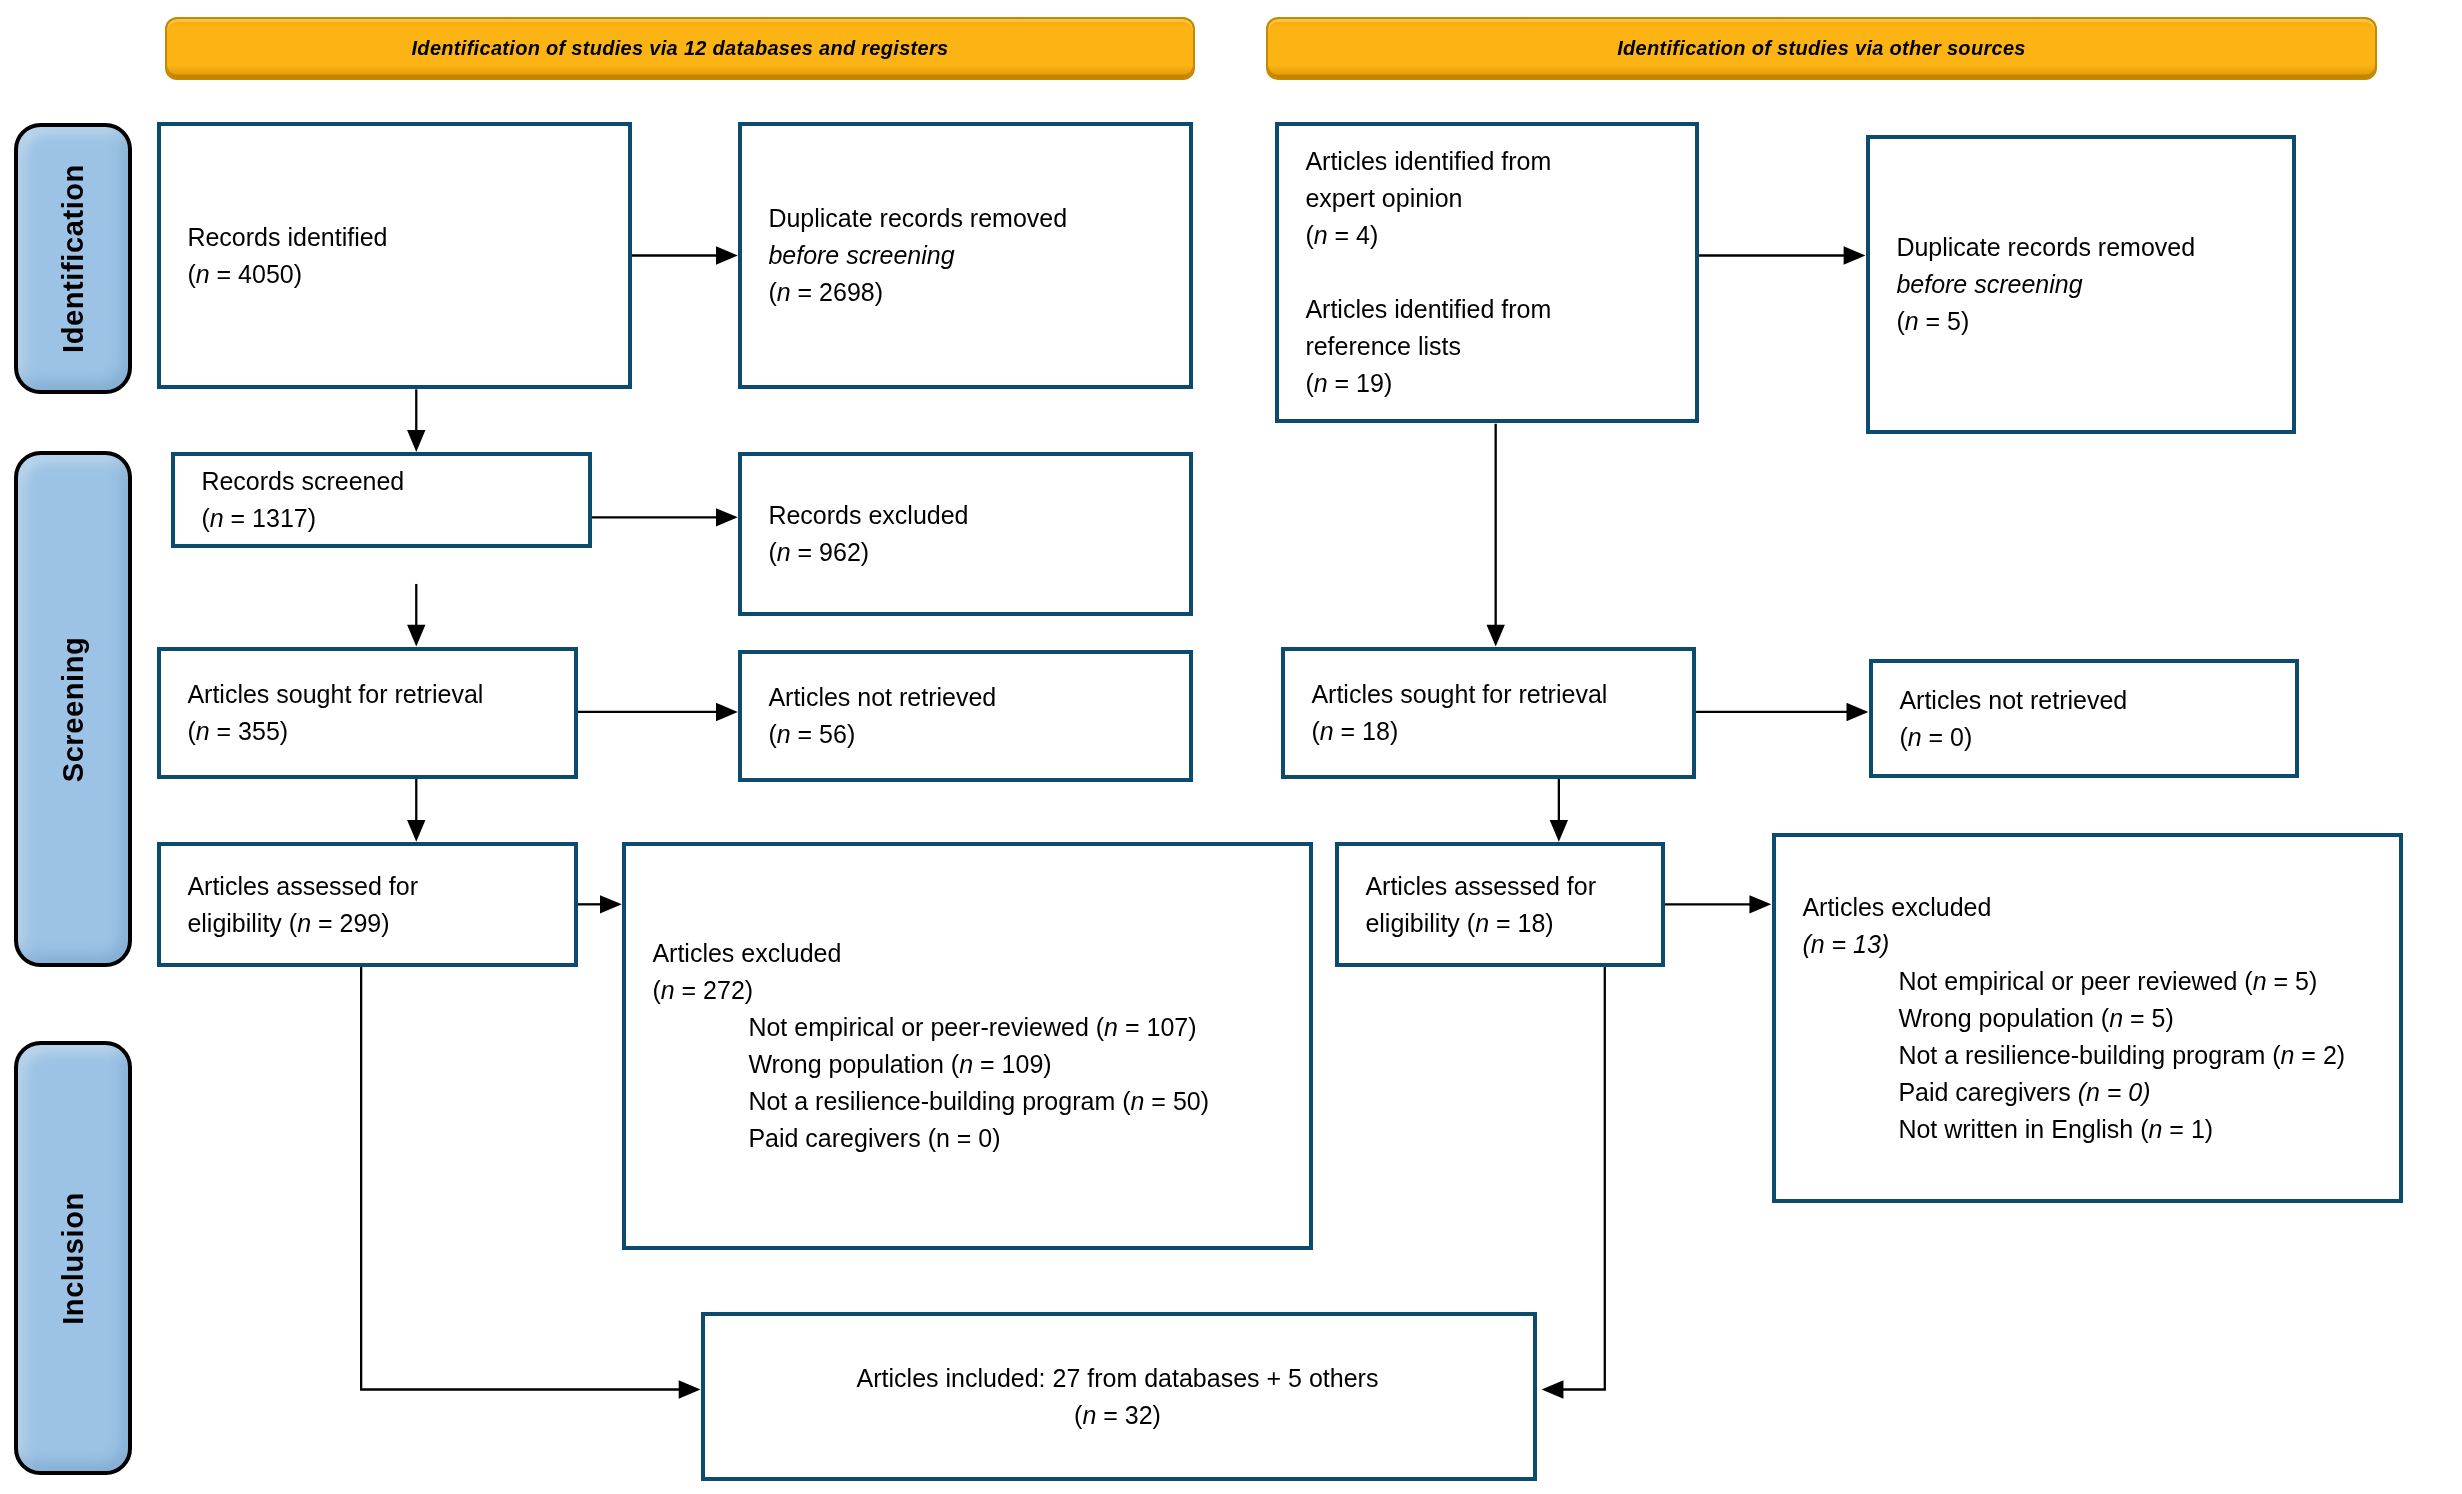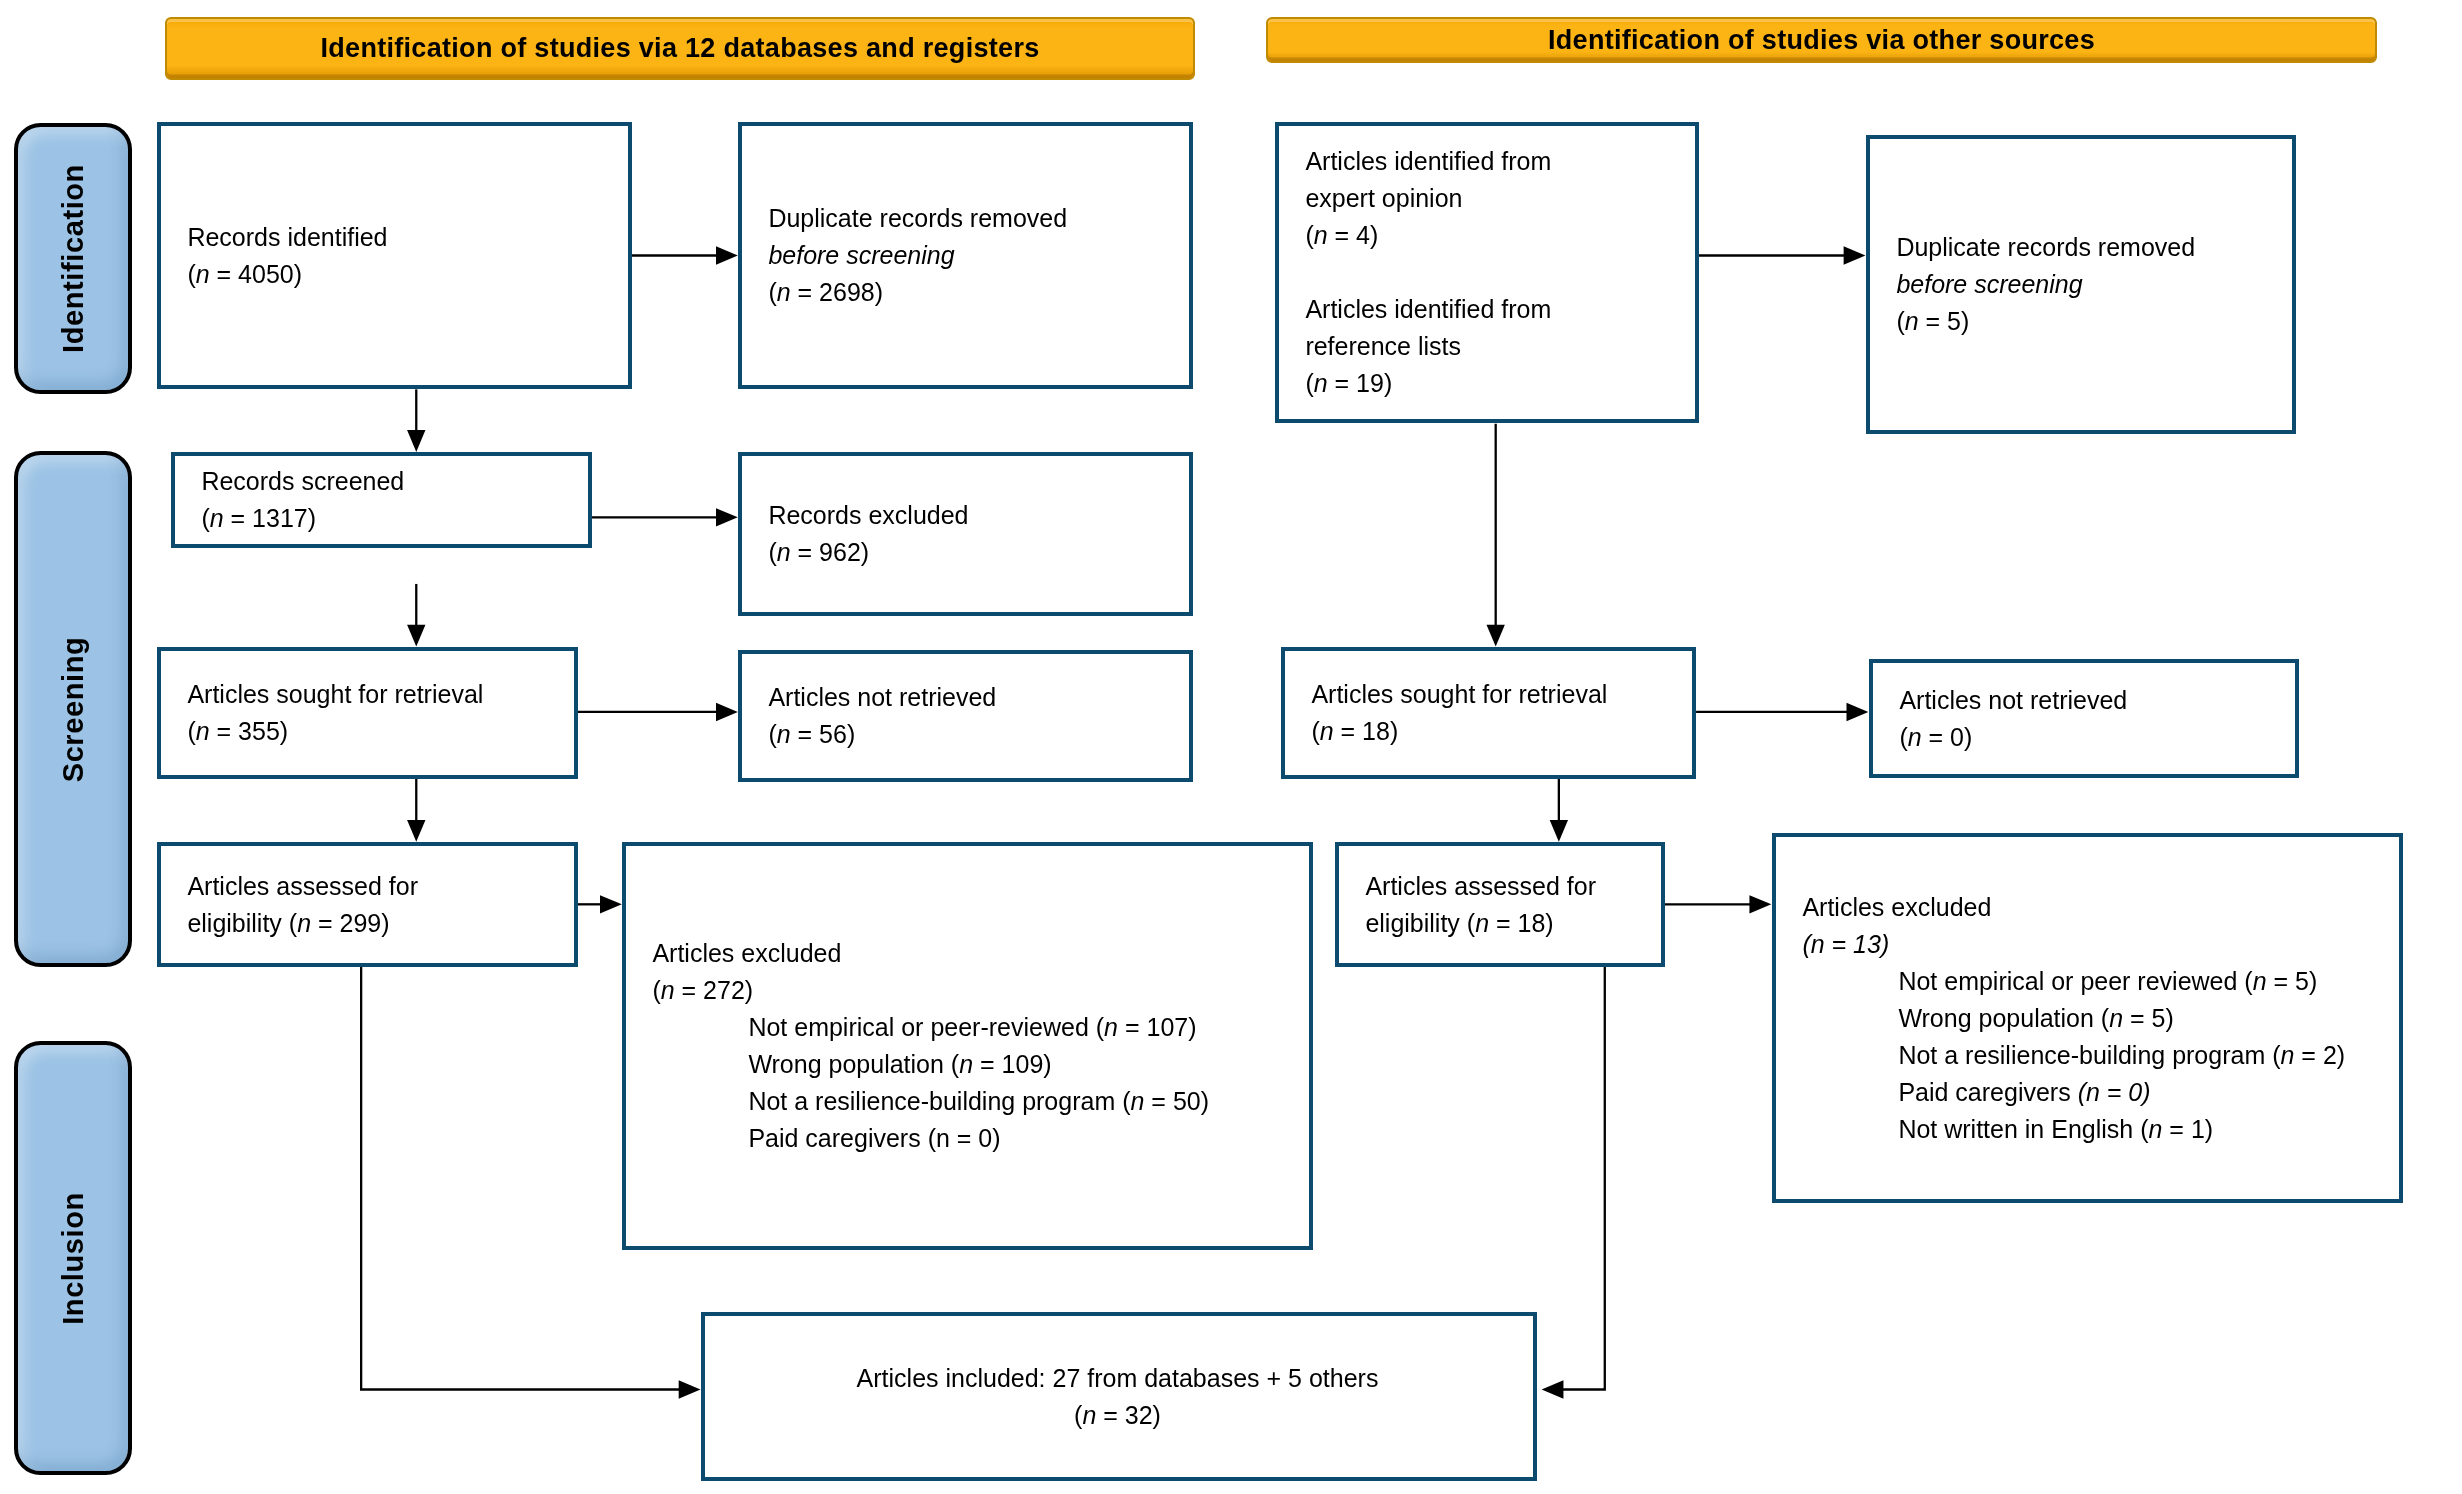--- a/index.html
+++ b/index.html
@@ -5,25 +5,26 @@
   *{box-sizing:border-box}
   html,body{margin:0;padding:0}
   body{
     width:2462px;height:1494px;background:#ffffff;
     font-family:"Liberation Sans", sans-serif;color:#000;
   }
   .stage{position:relative;width:2462px;height:1494px;background:#fff;overflow:hidden}
 
   .banner{
     position:absolute;display:flex;align-items:center;justify-content:center;
-    font-weight:bold;font-size:27px;letter-spacing:0.3px;
+    font-weight:bold;font-size:20px;letter-spacing:0.3px;
     background:linear-gradient(180deg, var(--banner-hi) 0%, var(--banner-fill) 16%, var(--banner-fill) 78%, var(--banner-lo) 100%);
     border:2.3px solid var(--banner-border);
-    border-radius:6px;
+    border-radius:12px;
     box-shadow: inset 0 2.9px 0 rgba(255,255,255,.28), inset 0 -3.4px 0 rgba(140,90,0,.35);
+    font-style: italic;
   }
 
   .side{
     position:absolute;display:flex;align-items:center;justify-content:center;
     background:var(--side-fill);
     border:4.6px solid #000;border-radius:26.4px;
     box-shadow: inset -5.7px -8px 12.6px rgba(60,110,160,.25), inset 5.7px 6.9px 12.6px rgba(255,255,255,.35);
   }
   .side span{
     transform:rotate(-90deg);white-space:nowrap;
@@ -66,21 +67,21 @@
     <path d="M2605,738 V1090" marker-end="url(#ah)"></path>
     <path d="M2954,1240 H3218" marker-end="url(#ah)"></path>
     <path d="M2715,1356 V1430" marker-end="url(#ah)"></path>
     <path d="M2899,1575 H3049" marker-end="url(#ah)"></path>
     <path d="M2795,1684 V2420 H2721" marker-end="url(#ah)"></path>
   </svg>
 
   <div class="banner" style="left:165px;top:17px;width:1030px;height:63px">
     <span>Identification of studies via 12 databases and registers</span>
   </div>
-  <div class="banner" style="left:1266px;top:17px;width:1111px;height:46px">
+  <div class="banner" style="left:1266px;top:17px;width:1111px;height:63px">
     <span>Identification of studies via other sources</span>
   </div>
 
   <div class="side" style="left:14.4px;top:123px;width:118px;height:271px">
     <span>Identification</span>
   </div>
   <div class="side" style="left:14.4px;top:451px;width:118px;height:516px">
     <span>Screening</span>
   </div>
   <div class="side" style="left:14.4px;top:1041px;width:118px;height:434px">

